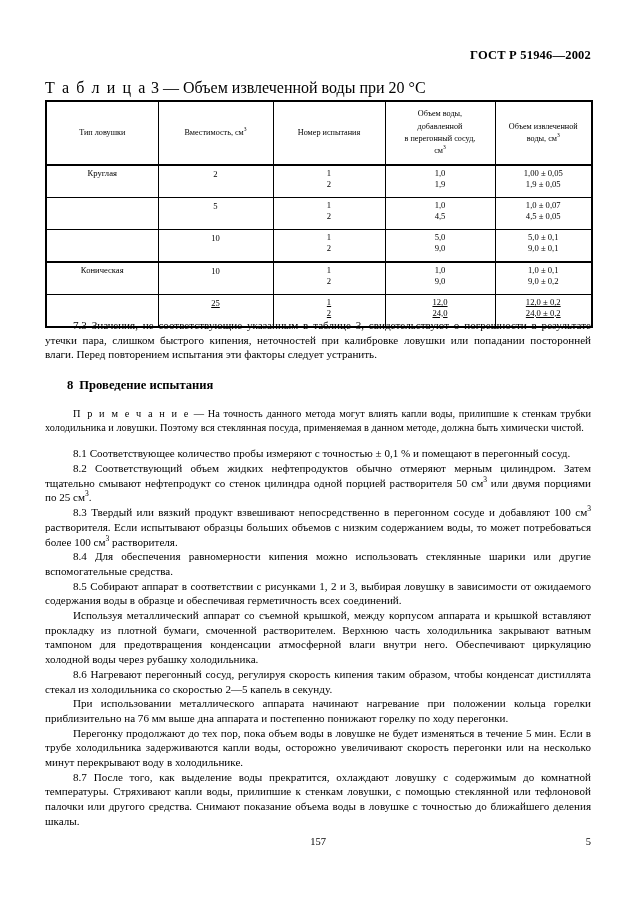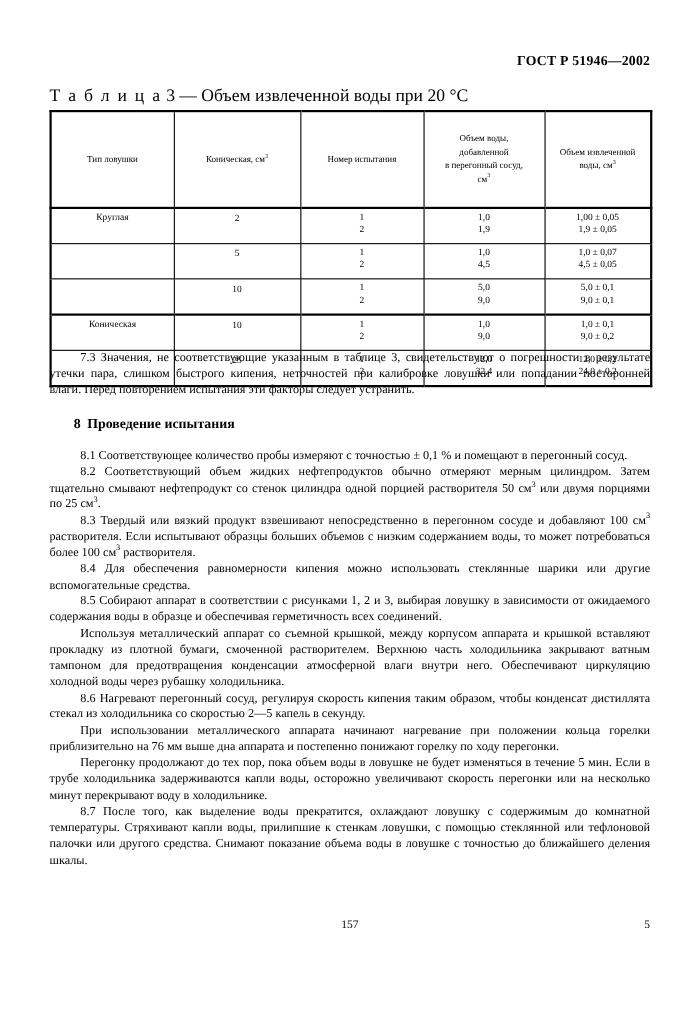--- a/index.html
+++ b/index.html
@@ -61,21 +61,21 @@
   .data-table th {
     border: 1px solid #000;
     padding: 0;
     text-align: center;
     vertical-align: middle;
     font-weight: normal;
   }
   .data-table thead th {
     height: 58px;
     line-height: 1.45;
-    padding: 14px 3px;
+    padding: 2px 3px;
     border-bottom-width: 2px;
   }
   .data-table thead th.hdr-wide {
     line-height: 1.5;
   }
   .col-1 { width: 112px; }
   .col-2 { width: 115px; }
   .col-3 { width: 112px; }
   .col-4 { width: 110px; }
   .col-5 { width: 97px; }
@@ -100,20 +100,21 @@
   .data-table tbody td.stack {
     vertical-align: top;
     padding-top: 2px;
   }
   .data-table tbody td.stack span {
     display: block;
     line-height: 1.25;
   }
   .data-table tbody tr:last-child td {
     border-bottom-width: 2px;
+    text-decoration: underline;
   }
   .data-table tbody tr td:first-child {
     border-left-width: 2px;
   }
   .data-table tbody tr td:last-child {
     border-right-width: 2px;
   }
   .data-table thead tr th:first-child {
     border-left-width: 2px;
   }
@@ -205,21 +206,21 @@
         <col class="col-3">
         <col class="col-4">
         <col class="col-5">
     </colgroup>
     <thead>
       <tr>
         <th>
           <span>Тип ловушки</span>
         </th>
         <th>
-          <span>Коническая, см</span><sup>3</sup>
+          <span>Вместимость, см</span><sup>3</sup>
         </th>
         <th>
           <span>Номер испытания</span>
         </th>
         <th class="hdr-wide">
           <span>Объем воды,</span><br>
           <span>добавленной</span><br>
           <span>в перегонный сосуд,</span><br>
           <span>см</span><sup>3</sup>
         </th>
@@ -296,38 +297,41 @@
         </tr>
         <tr>
           <td class="type-cell"></td>
           <td class="cap-cell">25</td>
           <td class="stack">
             <span>1</span>
             <span>2</span>
           </td>
           <td class="stack">
             <span>12,0</span>
-            <span>32,4</span>
+            <span>24,0</span>
           </td>
           <td class="stack">
             <span>12,0 ± 0,2</span>
             <span>24,0 ± 0,2</span>
           </td>
         </tr>
       </tbody>
   </table>
 
   <div class="body-text">
 
     <p class="para">7.3  Значения, не соответствующие указанным в таблице 3, свидетельствуют о погрешности в результате утечки пара, слишком быстрого кипения, неточностей при калибровке ловушки или попадании посторонней влаги. Перед повторением испытания эти факторы следует устранить.</p>
 
     <h2 class="section-title">
       <span class="sec-num">8</span><span>Проведение испытания</span>
     </h2>
 
+    <p class="note">
+      <span class="note-label">П р и м е ч а н и е</span><span> — На точность данного метода могут влиять капли воды, прилипшие к стенкам трубки холодильника и ловушки. Поэтому вся стеклянная посуда, применяемая в данном методе, должна быть химически чистой.</span>
+    </p>
 
     <p class="para">8.1  Соответствующее количество пробы измеряют с точностью ± 0,1 % и помещают в перегонный сосуд.</p>
 
     <p class="para"><span>8.2  Соответствующий объем жидких нефтепродуктов обычно отмеряют мерным цилиндром. Затем тщательно смывают нефтепродукт со стенок цилиндра одной порцией растворителя 50 см</span><sup>3</sup><span> или двумя порциями по 25 см</span><sup>3</sup>.</p>
 
     <p class="para"><span>8.3  Твердый или вязкий продукт взвешивают непосредственно в перегонном сосуде и добавляют 100 см</span><sup>3</sup><span> растворителя. Если испытывают образцы больших объемов с низким содержанием воды, то может потребоваться более 100 см</span><sup>3</sup><span> растворителя.</span></p>
 
     <p class="para">8.4  Для обеспечения равномерности кипения можно использовать стеклянные шарики или другие вспомогательные средства.</p>
 
     <p class="para">8.5  Собирают аппарат в соответствии с рисунками 1, 2 и 3, выбирая ловушку в зависимости от ожидаемого содержания воды в образце и обеспечивая герметичность всех соединений.</p>

